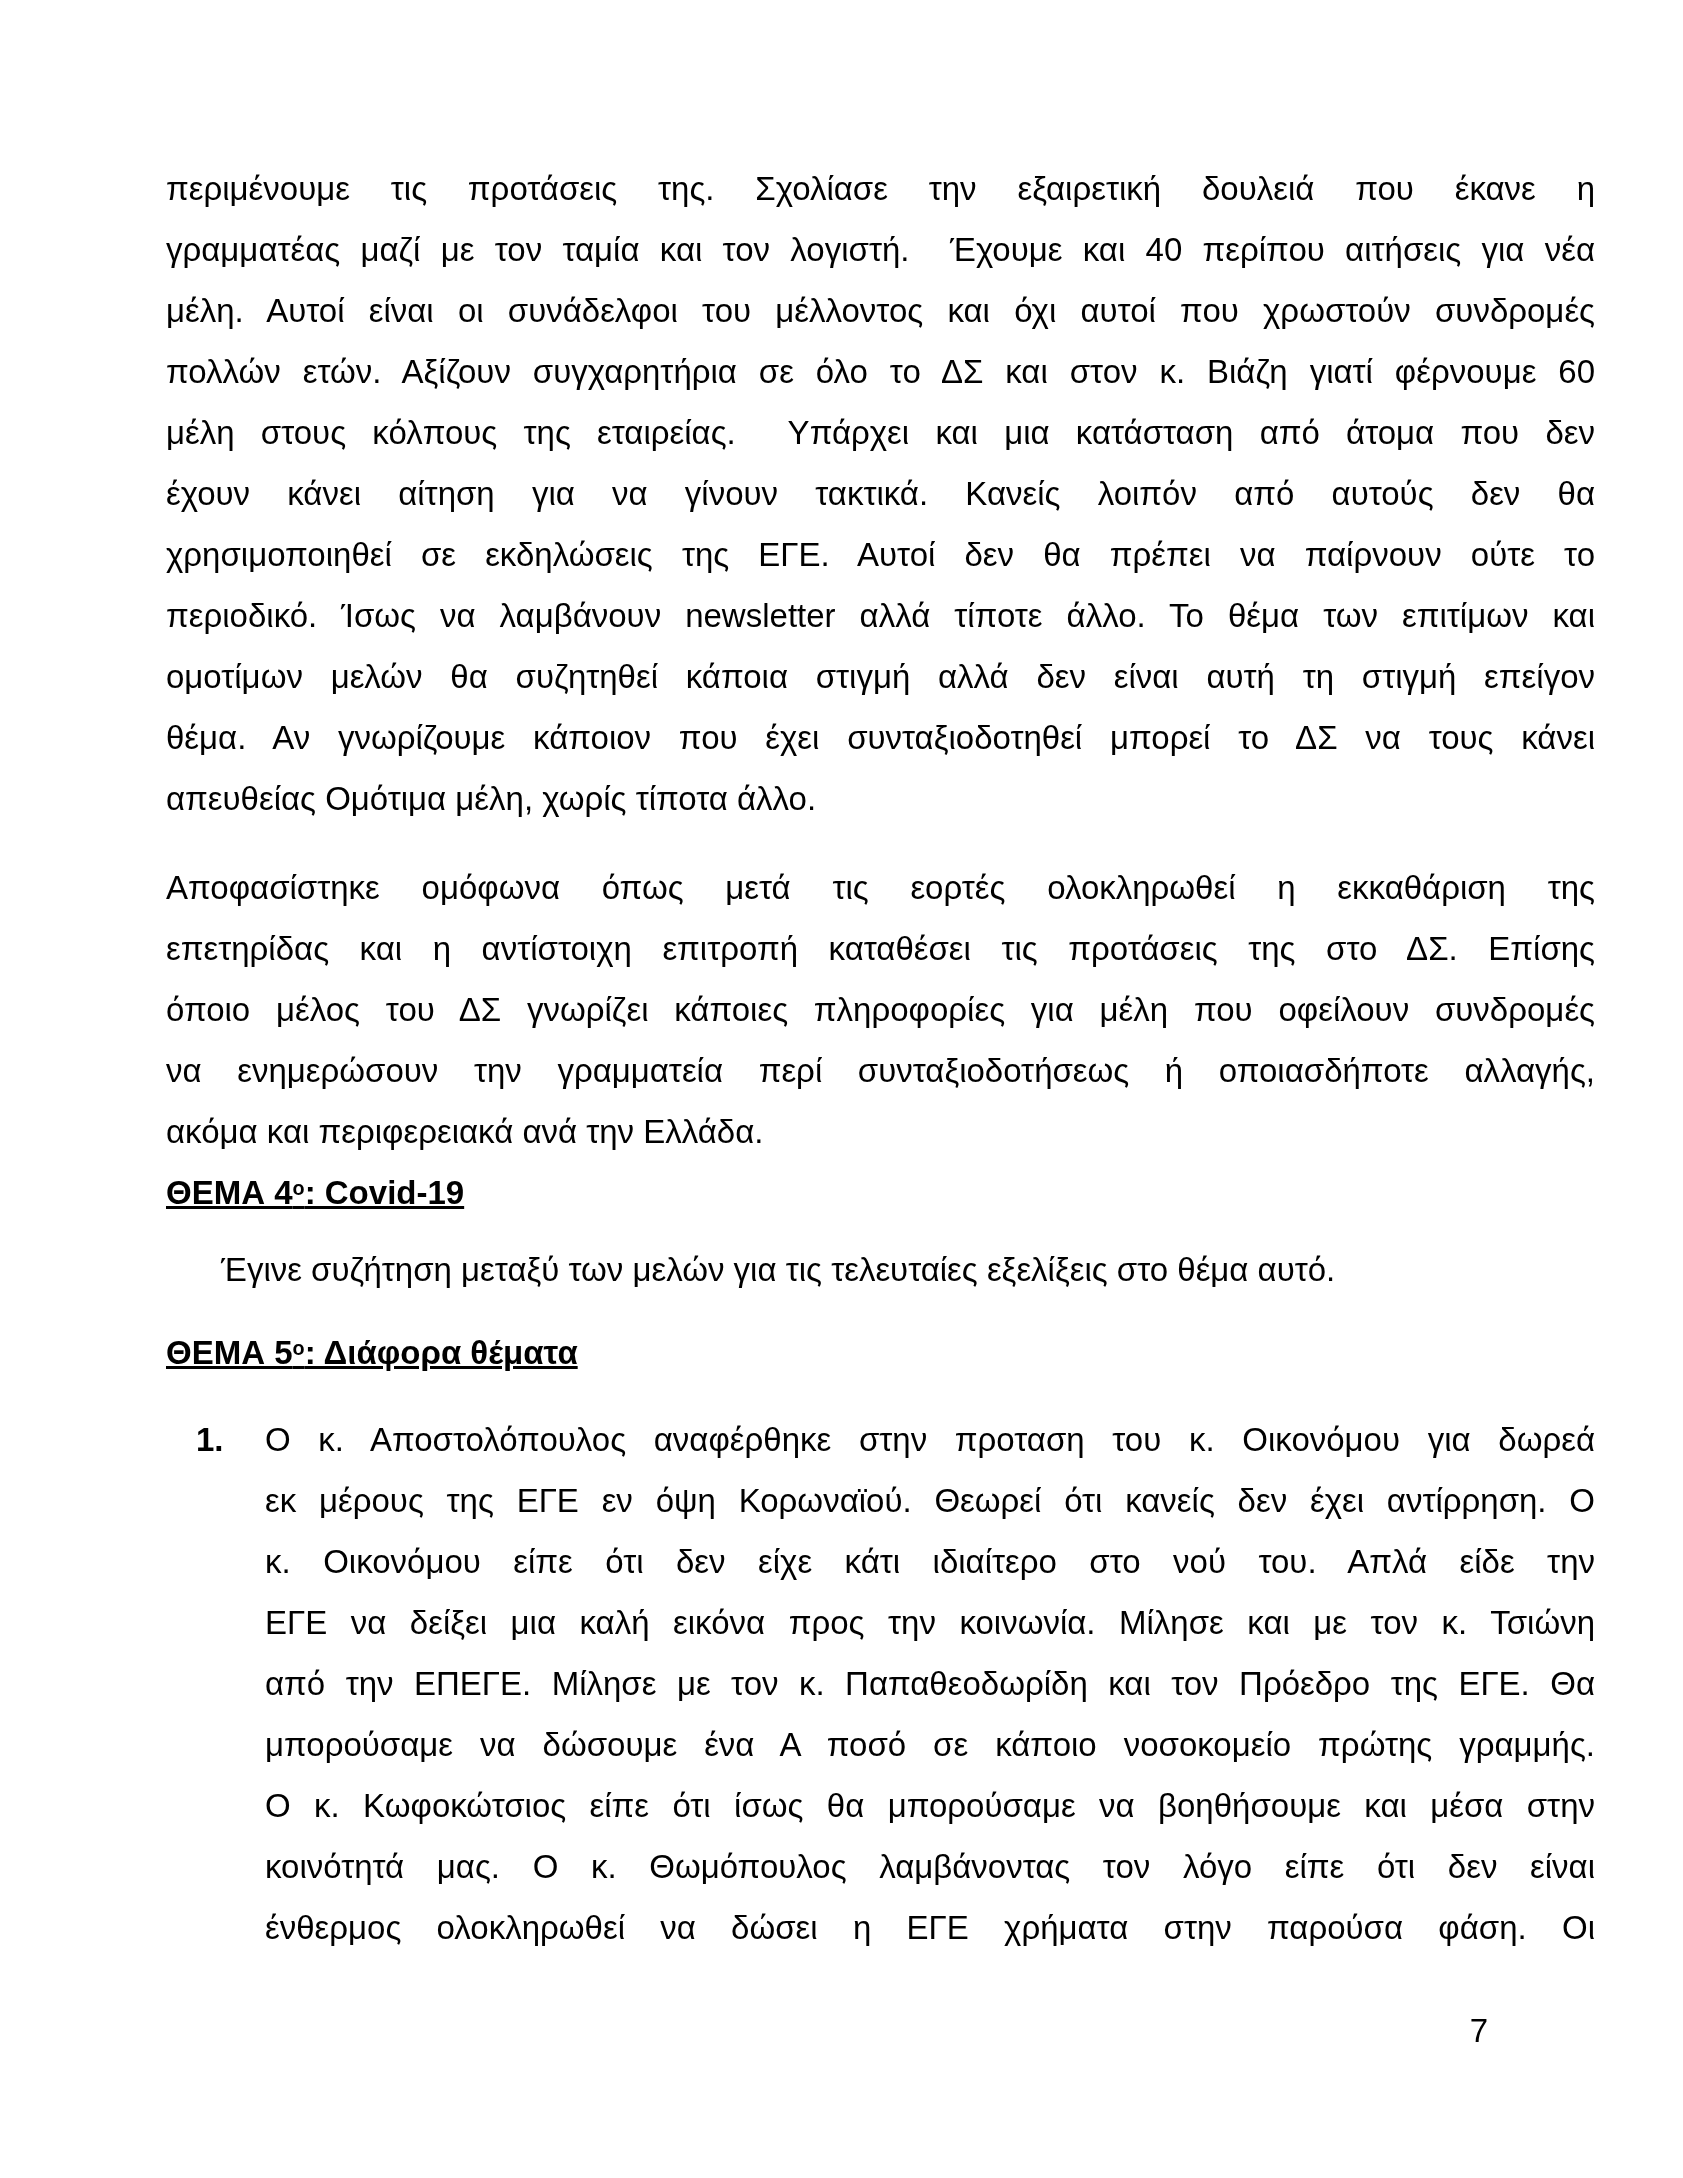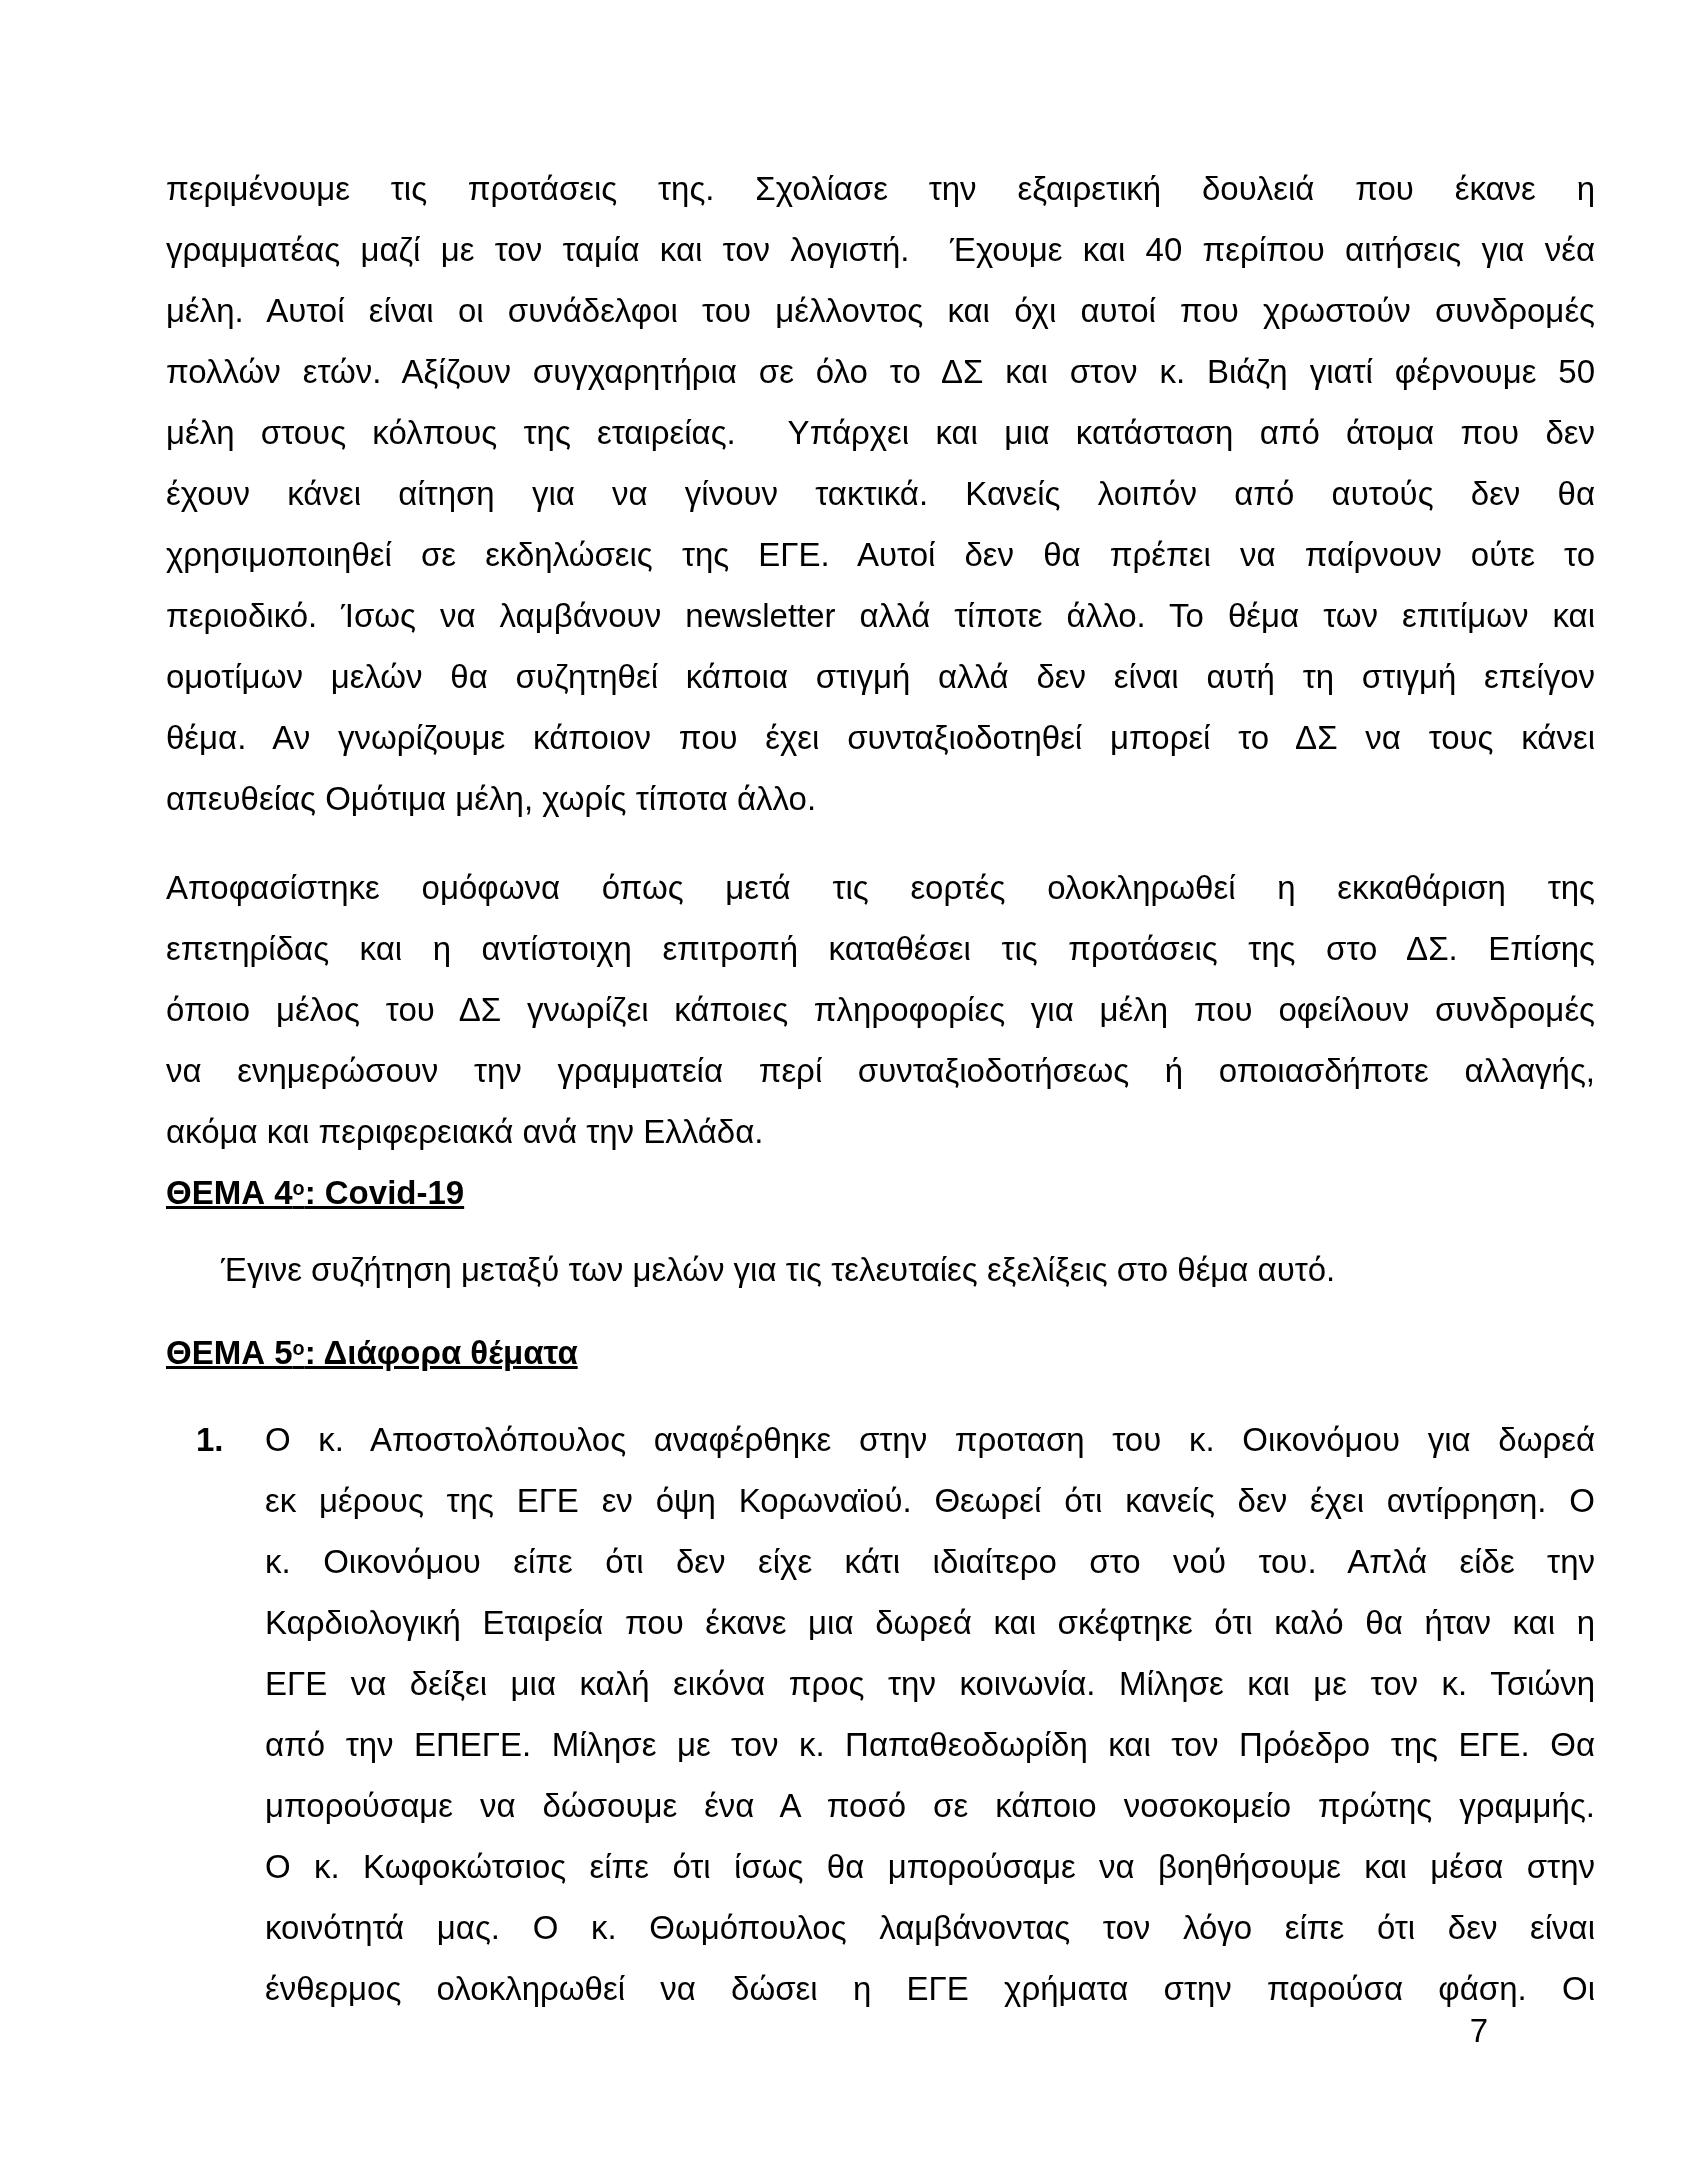--- a/index.html
+++ b/index.html
@@ -63,21 +63,21 @@
 </style>
 </head>
 <body>
 
 <div class="page">
   <div class="doc-body">
       <div class="doc-block para">
         <div class="line">περιμένουμε τις προτάσεις της. Σχολίασε την εξαιρετική δουλειά που έκανε η</div>
         <div class="line">γραμματέας μαζί με τον ταμία και τον λογιστή.&nbsp; Έχουμε και 40 περίπου αιτήσεις για νέα</div>
         <div class="line">μέλη. Αυτοί είναι οι συνάδελφοι του μέλλοντος και όχι αυτοί που χρωστούν συνδρομές</div>
-        <div class="line">πολλών ετών. Αξίζουν συγχαρητήρια σε όλο το ΔΣ και στον κ. Βιάζη γιατί φέρνουμε 50</div>
+        <div class="line">πολλών ετών. Αξίζουν συγχαρητήρια σε όλο το ΔΣ και στον κ. Βιάζη γιατί φέρνουμε 60</div>
         <div class="line">μέλη στους κόλπους της εταιρείας.&nbsp; Υπάρχει και μια κατάσταση από άτομα που δεν</div>
         <div class="line">έχουν κάνει αίτηση για να γίνουν τακτικά. Κανείς λοιπόν από αυτούς δεν θα</div>
         <div class="line">χρησιμοποιηθεί σε εκδηλώσεις της ΕΓΕ. Αυτοί δεν θα πρέπει να παίρνουν ούτε το</div>
         <div class="line">περιοδικό. Ίσως να λαμβάνουν newsletter αλλά τίποτε άλλο. Το θέμα των επιτίμων και</div>
         <div class="line">ομοτίμων μελών θα συζητηθεί κάποια στιγμή αλλά δεν είναι αυτή τη στιγμή επείγον</div>
         <div class="line">θέμα. Αν γνωρίζουμε κάποιον που έχει συνταξιοδοτηθεί μπορεί το ΔΣ να τους κάνει</div>
         <div class="line last">απευθείας Ομότιμα μέλη, χωρίς τίποτα άλλο.</div>
       </div>
       <div class="doc-block para">
         <div class="line">Αποφασίστηκε ομόφωνα όπως μετά τις εορτές ολοκληρωθεί η εκκαθάριση της</div>
@@ -89,21 +89,20 @@
       <div class="doc-block heading"><span>ΘΕΜΑ 4</span><sup>ο</sup><span>: Covid-19</span></div>
       <div class="doc-block para">
         <div class="line last indent">Έγινε συζήτηση μεταξύ των μελών για τις τελευταίες εξελίξεις στο θέμα αυτό.</div>
       </div>
       <div class="doc-block heading"><span>ΘΕΜΑ 5</span><sup>ο</sup><span>: Διάφορα θέματα</span></div>
       <div class="doc-block list-item">
         <span class="marker">1.</span>
         <div class="line">Ο κ. Αποστολόπουλος αναφέρθηκε στην προταση του κ. Οικονόμου για δωρεά</div>
         <div class="line">εκ μέρους της ΕΓΕ εν όψη Κορωναϊού. Θεωρεί ότι κανείς δεν έχει αντίρρηση. Ο</div>
         <div class="line">κ. Οικονόμου είπε ότι δεν είχε κάτι ιδιαίτερο στο νού του. Απλά είδε την</div>
-        <div class="line">Καρδιολογική Εταιρεία που έκανε μια δωρεά και σκέφτηκε ότι καλό θα ήταν και η</div>
         <div class="line">ΕΓΕ να δείξει μια καλή εικόνα προς την κοινωνία. Μίλησε και με τον κ. Τσιώνη</div>
         <div class="line">από την ΕΠΕΓΕ. Μίλησε με τον κ. Παπαθεοδωρίδη και τον Πρόεδρο της ΕΓΕ. Θα</div>
         <div class="line">μπορούσαμε να δώσουμε ένα Α ποσό σε κάποιο νοσοκομείο πρώτης γραμμής.</div>
         <div class="line">Ο κ. Κωφοκώτσιος είπε ότι ίσως θα μπορούσαμε να βοηθήσουμε και μέσα στην</div>
         <div class="line">κοινότητά μας. Ο κ. Θωμόπουλος λαμβάνοντας τον λόγο είπε ότι δεν είναι</div>
         <div class="line">ένθερμος ολοκληρωθεί να δώσει η ΕΓΕ χρήματα στην παρούσα φάση. Οι</div>
       </div>
     </div>
   <div class="page-number">7</div>
 </div>

